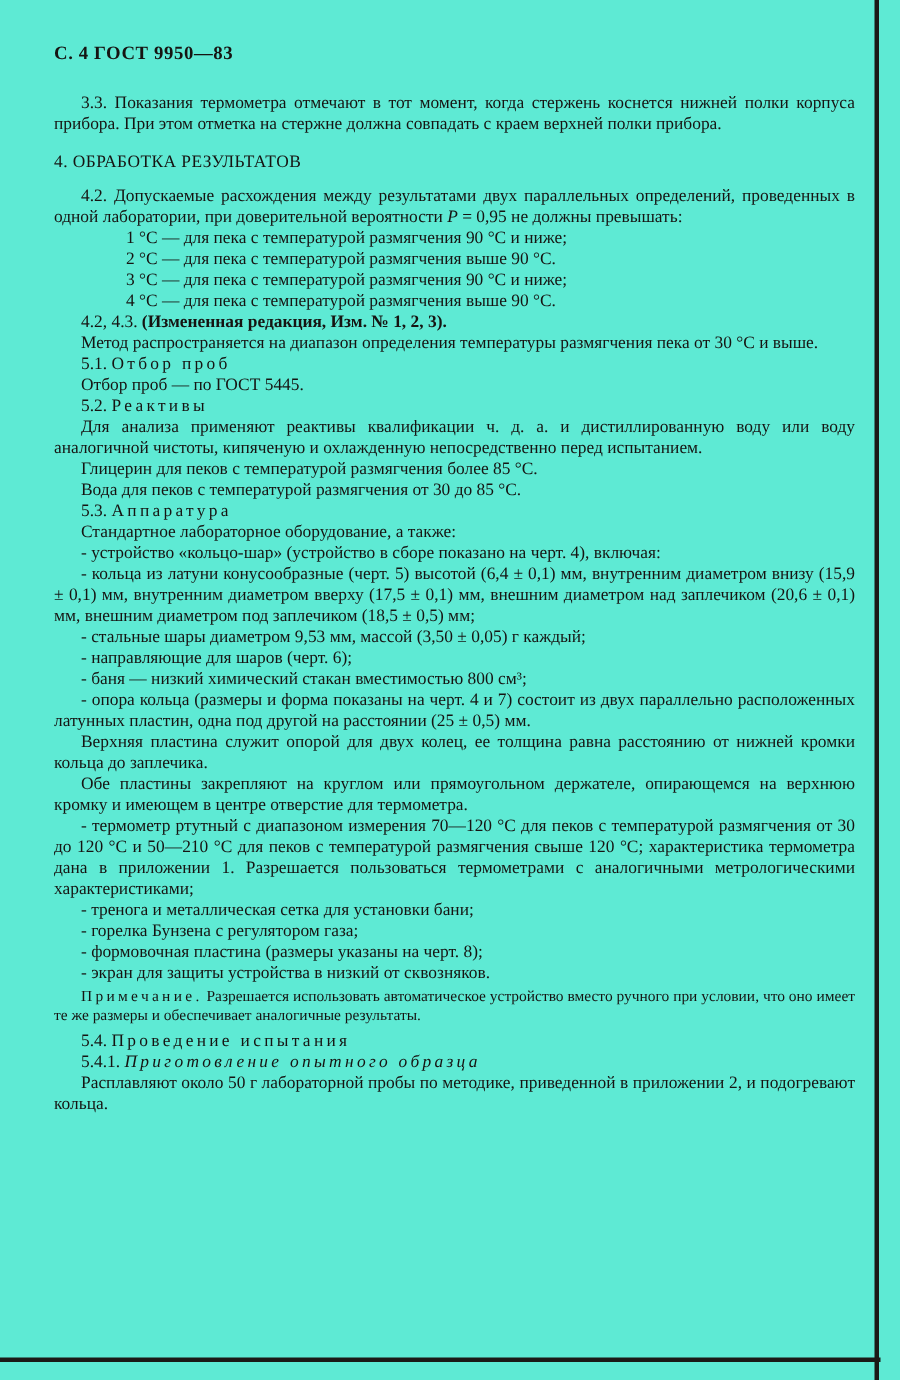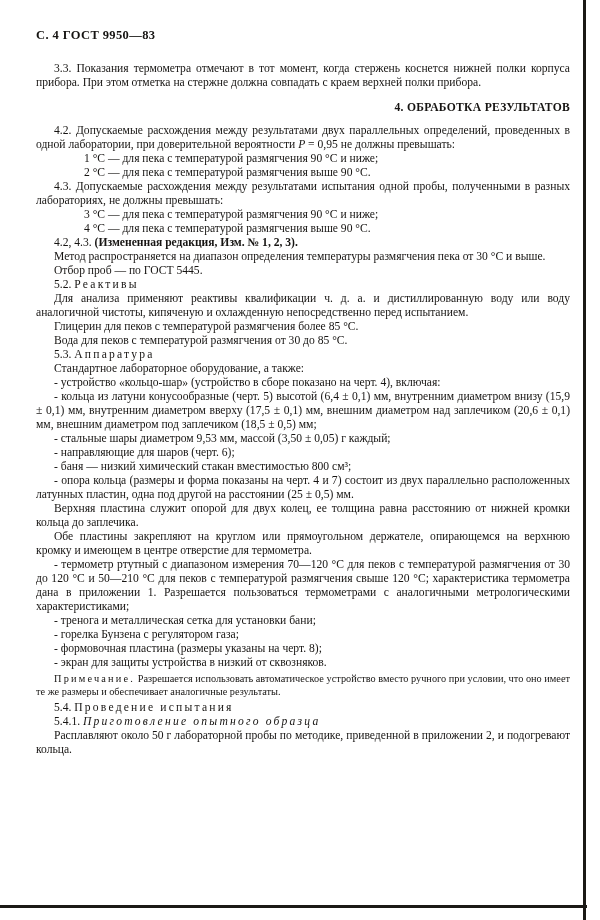--- a/index.html
+++ b/index.html
@@ -1,20 +1,20 @@
 <!DOCTYPE html>
 <html><head>
 <meta charset="utf-8">
 <style>
   html,body{margin:0;padding:0;}
   body{background:#888;font-family:"Liberation Serif", serif;}
   .page{
     position:relative;
     width:600px;height:920px;
-    background:#ffffff;
+    background:#5eead4;
     color:#161412;
     overflow:hidden;
     box-sizing:border-box;
   }
   .header{
     position:absolute;
     left:36px;top:28px;
     font-size:12.5px;
     font-weight:bold;
     letter-spacing:0.4px;
@@ -23,22 +23,22 @@
     position:absolute;
     left:36px;right:30px;top:62px;
     font-size:11.6px;
     line-height:14px;
     text-align:justify;
   }
   .block{margin:0;}
   .p{text-indent:18px;}
   .flush{text-indent:0;margin-left:48px;}
   .h{
-    text-align:right;
-    font-weight:bold;
+    text-align:left;
+    font-weight:normal;
     text-indent:0;
     margin:11px 0 9px 0;
     letter-spacing:0.3px;
   }
   .note{
     font-size:10.3px;
     line-height:12.5px;
     text-indent:18px;
     margin:3px 0;
   }
@@ -62,25 +62,25 @@
 <body>
 
 <div class="page">
   <div class="header">С. 4 ГОСТ 9950—83</div>
   <div class="content">
       <div class="block p"><span>3.3. Показания термометра отмечают в тот момент, когда стержень коснется нижней полки корпуса прибора. При этом отметка на стержне должна совпадать с краем верхней полки прибора.</span></div>
       <div class="block h"><span>4. ОБРАБОТКА РЕЗУЛЬТАТОВ</span></div>
       <div class="block p"><span>4.2. Допускаемые расхождения между результатами двух параллельных определений, проведенных в одной лаборатории, при доверительной вероятности </span><span class="i">Р</span><span> = 0,95 не должны превышать:</span></div>
       <div class="block flush"><span>1 °С — для пека с температурой размягчения 90 °С и ниже;</span></div>
       <div class="block flush"><span>2 °С — для пека с температурой размягчения выше 90 °С.</span></div>
-      <div class="block p"><span>4.3. Допускаемые расхождения между результатами испытания одной пробы, полученными в разных лабораториях, не должны превышать:</span></div>
       <div class="block flush"><span>3 °С — для пека с температурой размягчения 90 °С и ниже;</span></div>
       <div class="block flush"><span>4 °С — для пека с температурой размягчения выше 90 °С.</span></div>
       <div class="block p"><span>4.2, 4.3. </span><span class="b">(Измененная редакция, Изм. № 1, 2, 3).</span></div>
       <div class="block p"><span>Метод распространяется на диапазон определения температуры размягчения пека от 30 °С и выше.</span></div>
+      <div class="block p"><span>5.1. </span><span class="ls">Отбор проб</span></div>
       <div class="block p"><span>Отбор проб — по ГОСТ 5445.</span></div>
       <div class="block p"><span>5.2. </span><span class="ls">Реактивы</span></div>
       <div class="block p"><span>Для анализа применяют реактивы квалификации ч. д. а. и дистиллированную воду или воду аналогичной чистоты, кипяченую и охлажденную непосредственно перед испытанием.</span></div>
       <div class="block p"><span>Глицерин для пеков с температурой размягчения более 85 °С.</span></div>
       <div class="block p"><span>Вода для пеков с температурой размягчения от 30 до 85 °С.</span></div>
       <div class="block p"><span>5.3. </span><span class="ls">Аппаратура</span></div>
       <div class="block p"><span>Стандартное лабораторное оборудование, а также:</span></div>
       <div class="block p"><span>- устройство «кольцо-шар» (устройство в сборе показано на черт. 4), включая:</span></div>
       <div class="block p"><span>- кольца из латуни конусообразные (черт. 5) высотой (6,4 ± 0,1) мм, внутренним диаметром внизу (15,9 ± 0,1) мм, внутренним диаметром вверху (17,5 ± 0,1) мм, внешним диаметром над заплечиком (20,6 ± 0,1) мм, внешним диаметром под заплечиком (18,5 ± 0,5) мм;</span></div>
       <div class="block p"><span>- стальные шары диаметром 9,53 мм, массой (3,50 ± 0,05) г каждый;</span></div>

